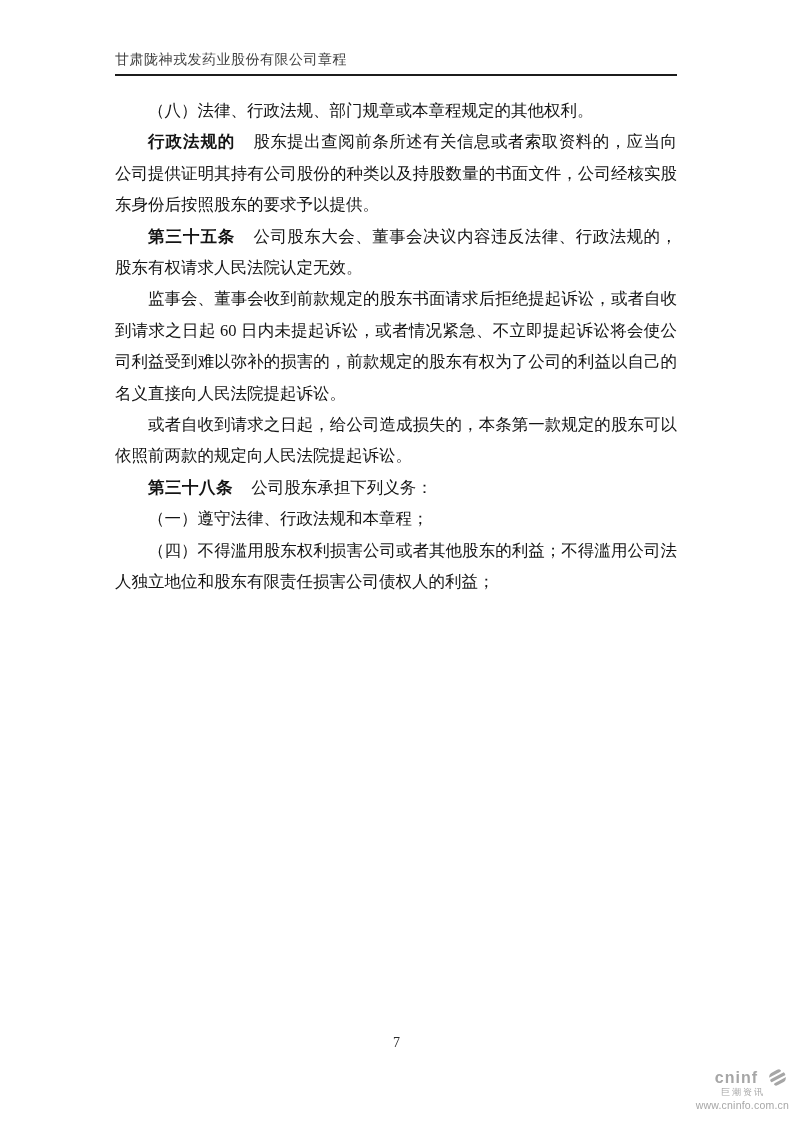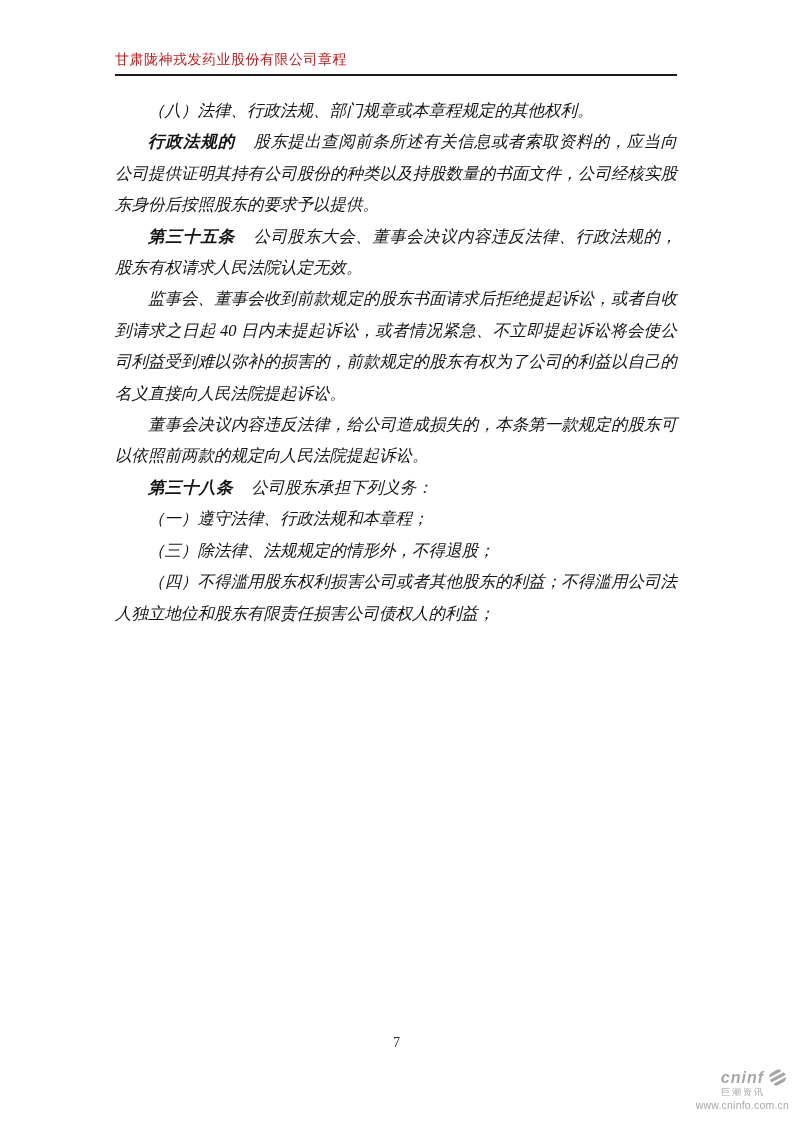--- a/index.html
+++ b/index.html
@@ -16,32 +16,31 @@
     position: absolute;
     left: 115px;
     top: 50px;
     width: 562px;
     border-bottom: 2px solid #1c1c1c;
     padding-bottom: 5px;
   }
   .page-header .title {
     font-size: 14px;
     letter-spacing: 0.5px;
-    color: #b91c1c;
+    color: #404040;
   }
   .doc-body {
     position: absolute;
     left: 115px;
     top: 95px;
     width: 562px;
     font-size: 16.5px;
     line-height: 31.4px;
     text-align: justify;
     color: #141414;
-    font-style: italic;
   }
   .doc-body p {
     text-indent: 2em;
     margin: 0;
   }
   .doc-body .term {
     font-weight: bold;
     margin-right: 1.1em;
     letter-spacing: 0.5px;
   }
@@ -61,23 +60,22 @@
     display: flex;
     flex-direction: column;
     align-items: flex-end;
     color: #a6a6a6;
     font-family: "Liberation Sans", "DejaVu Sans", sans-serif;
     line-height: 1.1;
   }
   .cninfo-logo .brand-row {
     display: flex;
     align-items: center;
-    gap: 4px;
+    gap: 10px;
     margin-right: 2px;
-    font-style: italic;
   }
   .cninfo-logo .brand {
     font-size: 16px;
     font-weight: bold;
     letter-spacing: 1px;
   }
   .cninfo-logo .swirl { width: 19px; height: 19px; display: block; }
   .cninfo-logo .brand-cn {
     font-size: 9px;
     letter-spacing: 2px;
@@ -92,25 +90,24 @@
 <body>
 
 <div class="page-header">
   <span class="title">甘肃陇神戎发药业股份有限公司章程</span>
 </div>
 
 <div class="doc-body">
     <p>（八）法律、行政法规、部门规章或本章程规定的其他权利。</p>
     <p><b class="term">行政法规的</b>股东提出查阅前条所述有关信息或者索取资料的，应当向公司提供证明其持有公司股份的种类以及持股数量的书面文件，公司经核实股东身份后按照股东的要求予以提供。</p>
     <p><b class="term">第三十五条</b>公司股东大会、董事会决议内容违反法律、行政法规的，股东有权请求人民法院认定无效。</p>
-    <p>监事会、董事会收到前款规定的股东书面请求后拒绝提起诉讼，或者自收到请求之日起 40 日内未提起诉讼，或者情况紧急、不立即提起诉讼将会使公司利益受到难以弥补的损害的，前款规定的股东有权为了公司的利益以自己的名义直接向人民法院提起诉讼。</p>
-    <p>董事会决议内容违反法律，给公司造成损失的，本条第一款规定的股东可以依照前两款的规定向人民法院提起诉讼。</p>
+    <p>监事会、董事会收到前款规定的股东书面请求后拒绝提起诉讼，或者自收到请求之日起 60 日内未提起诉讼，或者情况紧急、不立即提起诉讼将会使公司利益受到难以弥补的损害的，前款规定的股东有权为了公司的利益以自己的名义直接向人民法院提起诉讼。</p>
+    <p>或者自收到请求之日起，给公司造成损失的，本条第一款规定的股东可以依照前两款的规定向人民法院提起诉讼。</p>
     <p><b class="term">第三十八条</b>公司股东承担下列义务：</p>
     <p>（一）遵守法律、行政法规和本章程；</p>
-    <p>（三）除法律、法规规定的情形外，不得退股；</p>
     <p>（四）不得滥用股东权利损害公司或者其他股东的利益；不得滥用公司法人独立地位和股东有限责任损害公司债权人的利益；</p>
   </div>
 
 <div class="page-number">7</div>
 
 <div class="cninfo-logo">
   <div class="brand-row">
     <span class="brand">cninf</span>
     <svg class="swirl" viewBox="0 0 24 24" aria-hidden="true">
       <defs>

